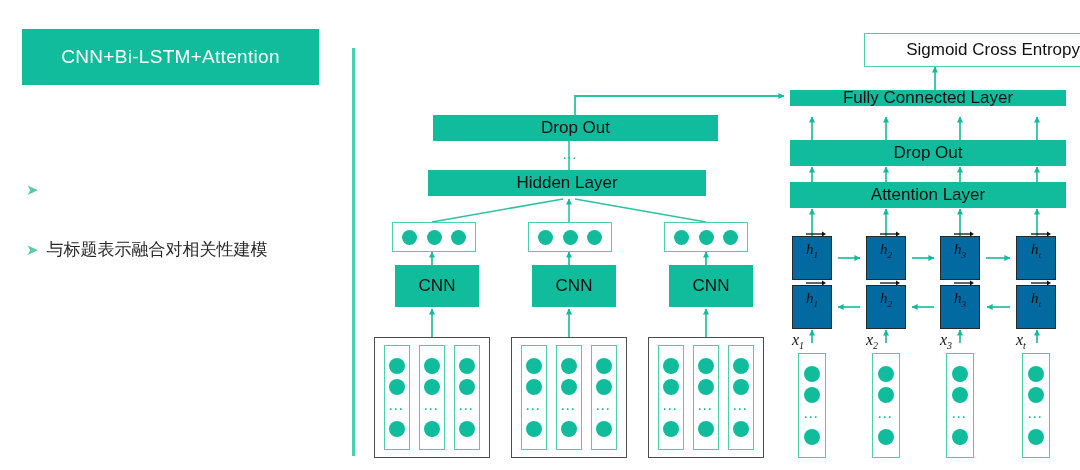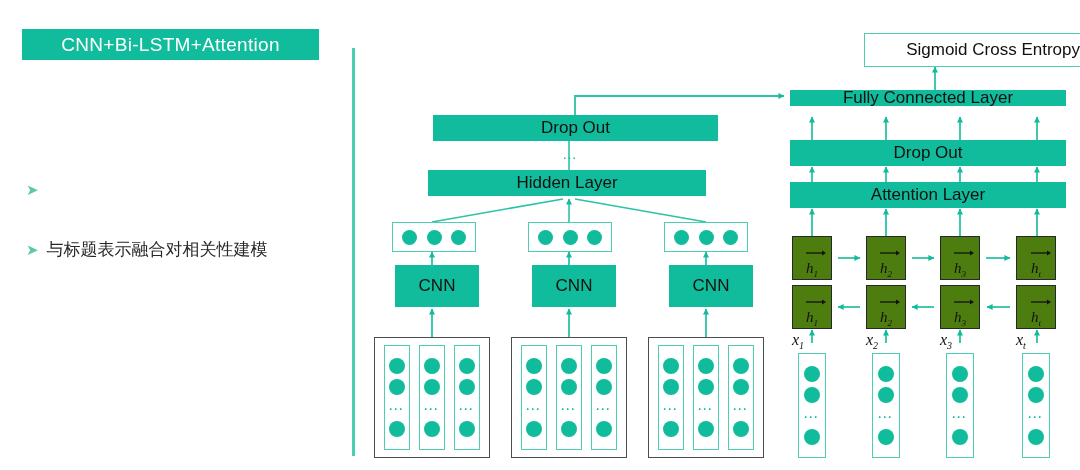--- a/index.html
+++ b/index.html
@@ -1,20 +1,20 @@
 <!DOCTYPE html>
 <html><head>
 <meta charset="utf-8">
 <style>
   html,body{margin:0;padding:0;background:#fff;}
   body{width:1080px;height:470px;position:relative;overflow:hidden;
        font-family:"Liberation Sans","DejaVu Sans",sans-serif;}
   .abs{position:absolute;}
   
-  #title-banner{left:22px;top:29px;width:297px;height:31px;background:#10BC9C;
+  #title-banner{left:22px;top:29px;width:297px;height:56px;background:#10BC9C;
      display:flex;align-items:center;justify-content:center;}
   #title-banner span{color:#fff;font-size:19px;letter-spacing:.3px;}
   .bullet-row{display:flex;align-items:flex-start;gap:8px;}
   .bullet-row .arrow{color:#5BC9A6;font-size:15px;line-height:20px;}
   .bullet-row .btext{color:#262626;font-size:17px;line-height:20px;white-space:nowrap;}
   #bullet-0{left:26px;top:180px;}
   #bullet-1{left:26px;top:240px;}
   #divider{left:352px;top:48px;width:3px;height:408px;background:#4CCFB1;}
   
   .bar{background:#10BC9C;display:flex;align-items:center;justify-content:center;
@@ -27,21 +27,21 @@
   .vec{border:1.6px solid #4CCFB1;background:#fff;display:flex;flex-direction:column;
        align-items:center;justify-content:space-evenly;padding:6px 0;box-sizing:border-box;}
   .vec .dot{width:16px;height:16px;}
   .group{border:1.6px solid #4D4D4D;background:#fff;display:flex;align-items:center;
          justify-content:space-evenly;box-sizing:border-box;}
   
   .featbox{border:1.6px solid #4CCFB1;background:#fff;display:flex;align-items:center;
            justify-content:space-evenly;box-sizing:border-box;}
   .featbox .dot{width:15px;height:15px;}
   
-  .cell{border:1.6px solid #24292B;background:#4d7c0f;display:flex;align-items:flex-end;
+  .cell{border:1.6px solid #24292B;background:#0369a1;display:flex;align-items:flex-start;
         justify-content:center;box-sizing:border-box;}
   .cell .h{position:relative;font-family:"Liberation Serif","DejaVu Serif",serif;
            font-style:italic;font-size:15px;color:#111;line-height:1;padding-top:5px;}
   .cell .h .ov{position:absolute;left:0;right:2px;top:-6px;height:6px;}
   .cell .h sub{font-size:9px;font-style:italic;}
   .xlab{font-family:"Liberation Serif","DejaVu Serif",serif;font-style:italic;
         font-size:16px;color:#111;text-align:left;}
   .xlab sub{font-size:10px;}
   svg.lay{position:absolute;left:0;top:0;width:1080px;height:470px;overflow:visible;}
 </style>

